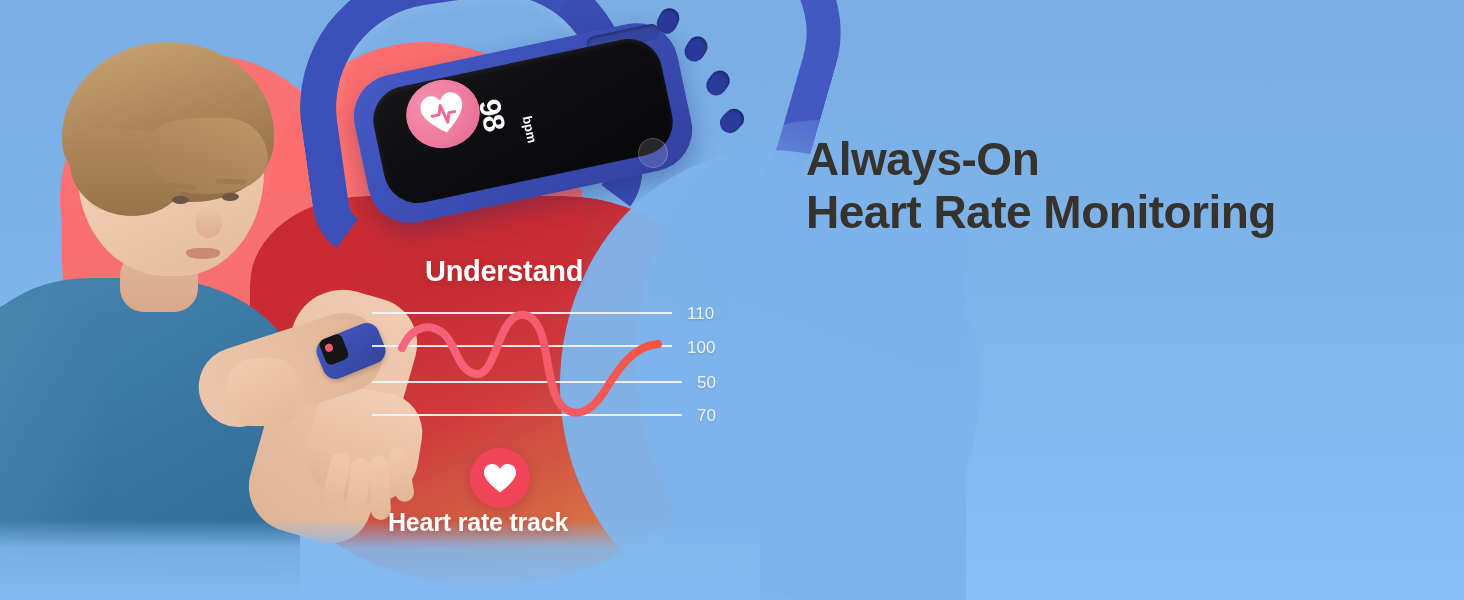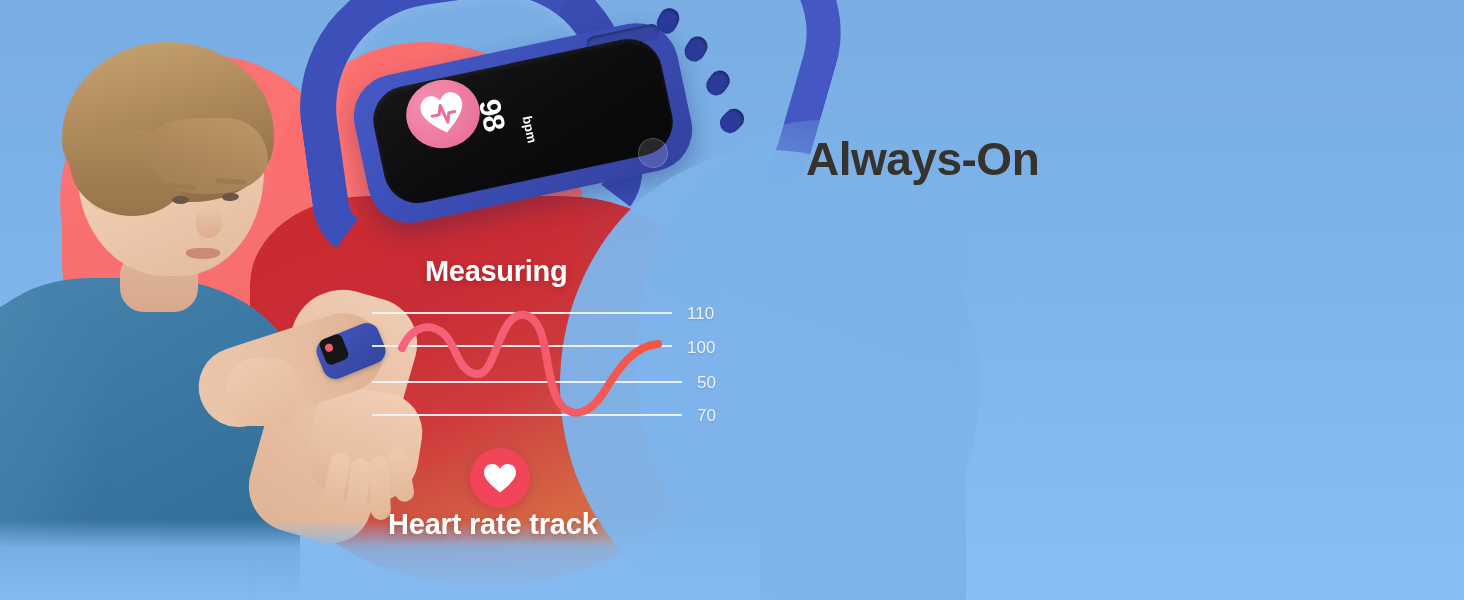--- a/index.html
+++ b/index.html
@@ -253,21 +253,21 @@
     text-shadow:0 2px 6px rgba(120,25,25,0.35);
   }
   .heart-circle{
     position:absolute;left:470px;top:448px;width:60px;height:60px;
     border-radius:50%;background:#F2455A;
     display:flex;align-items:center;justify-content:center;
     box-shadow:0 3px 10px rgba(150,30,45,0.30);
   }
   .cap-track{
     position:absolute;left:388px;top:508px;
-    color:#FFFFFF;font-size:29px;font-weight:bold;letter-spacing:-0.2px;
+    color:#FFFFFF;font-size:25px;font-weight:bold;letter-spacing:-0.2px;
     text-shadow:0 2px 6px rgba(110,40,30,0.30);
   }
 
   
   .copy{position:absolute;left:766px;top:133px;width:620px;margin-left:40px;}
   .headline{
     color:#36332E;font-size:46px;font-weight:bold;line-height:1.16;
     letter-spacing:-0.5px;margin:0;
   }
   .headline .l2{display:block;}
@@ -357,29 +357,30 @@
         </linearGradient>
       </defs>
       <path d="M30 52 C40 30 58 26 72 38 C84 48 86 76 104 78 C120 80 124 44 136 28 C146 14 160 16 168 34 C176 52 176 96 190 110 C202 122 218 118 232 96 C248 70 262 50 286 48" fill="none" stroke="url(#hrline)" stroke-width="8" stroke-linecap="round" stroke-linejoin="round"></path>
     </svg>
     <span class="axis-label al-110">110</span>
     <span class="axis-label al-100">100</span>
     <span class="axis-label al-80">50</span>
     <span class="axis-label al-70">70</span>
   </div>
 
-  <div class="cap-measuring">Measuring</div>
+  <div class="cap-measuring">Understand</div>
 
   <div class="heart-circle">
     <svg width="34" height="31" viewBox="0 0 34 31" aria-hidden="true">
       <path d="M17 29.5 C4 19.5 1 13.8 1 9.6 C1 4.3 5 1 9.1 1 C12.5 1 15.4 3 17 5.8 C18.6 3 21.5 1 24.9 1 C29 1 33 4.3 33 9.6 C33 13.8 30 19.5 17 29.5 Z" fill="#FFFFFF"></path>
     </svg>
   </div>
 
   <div class="cap-track">Heart rate track</div>
 
   <div class="copy">
     <h1 class="headline">
       <span>Always-On</span>
+      <span class="l2">Heart Rate Monitoring</span>
     </h1>
   </div>
 
 </div>
 
 </body></html>

